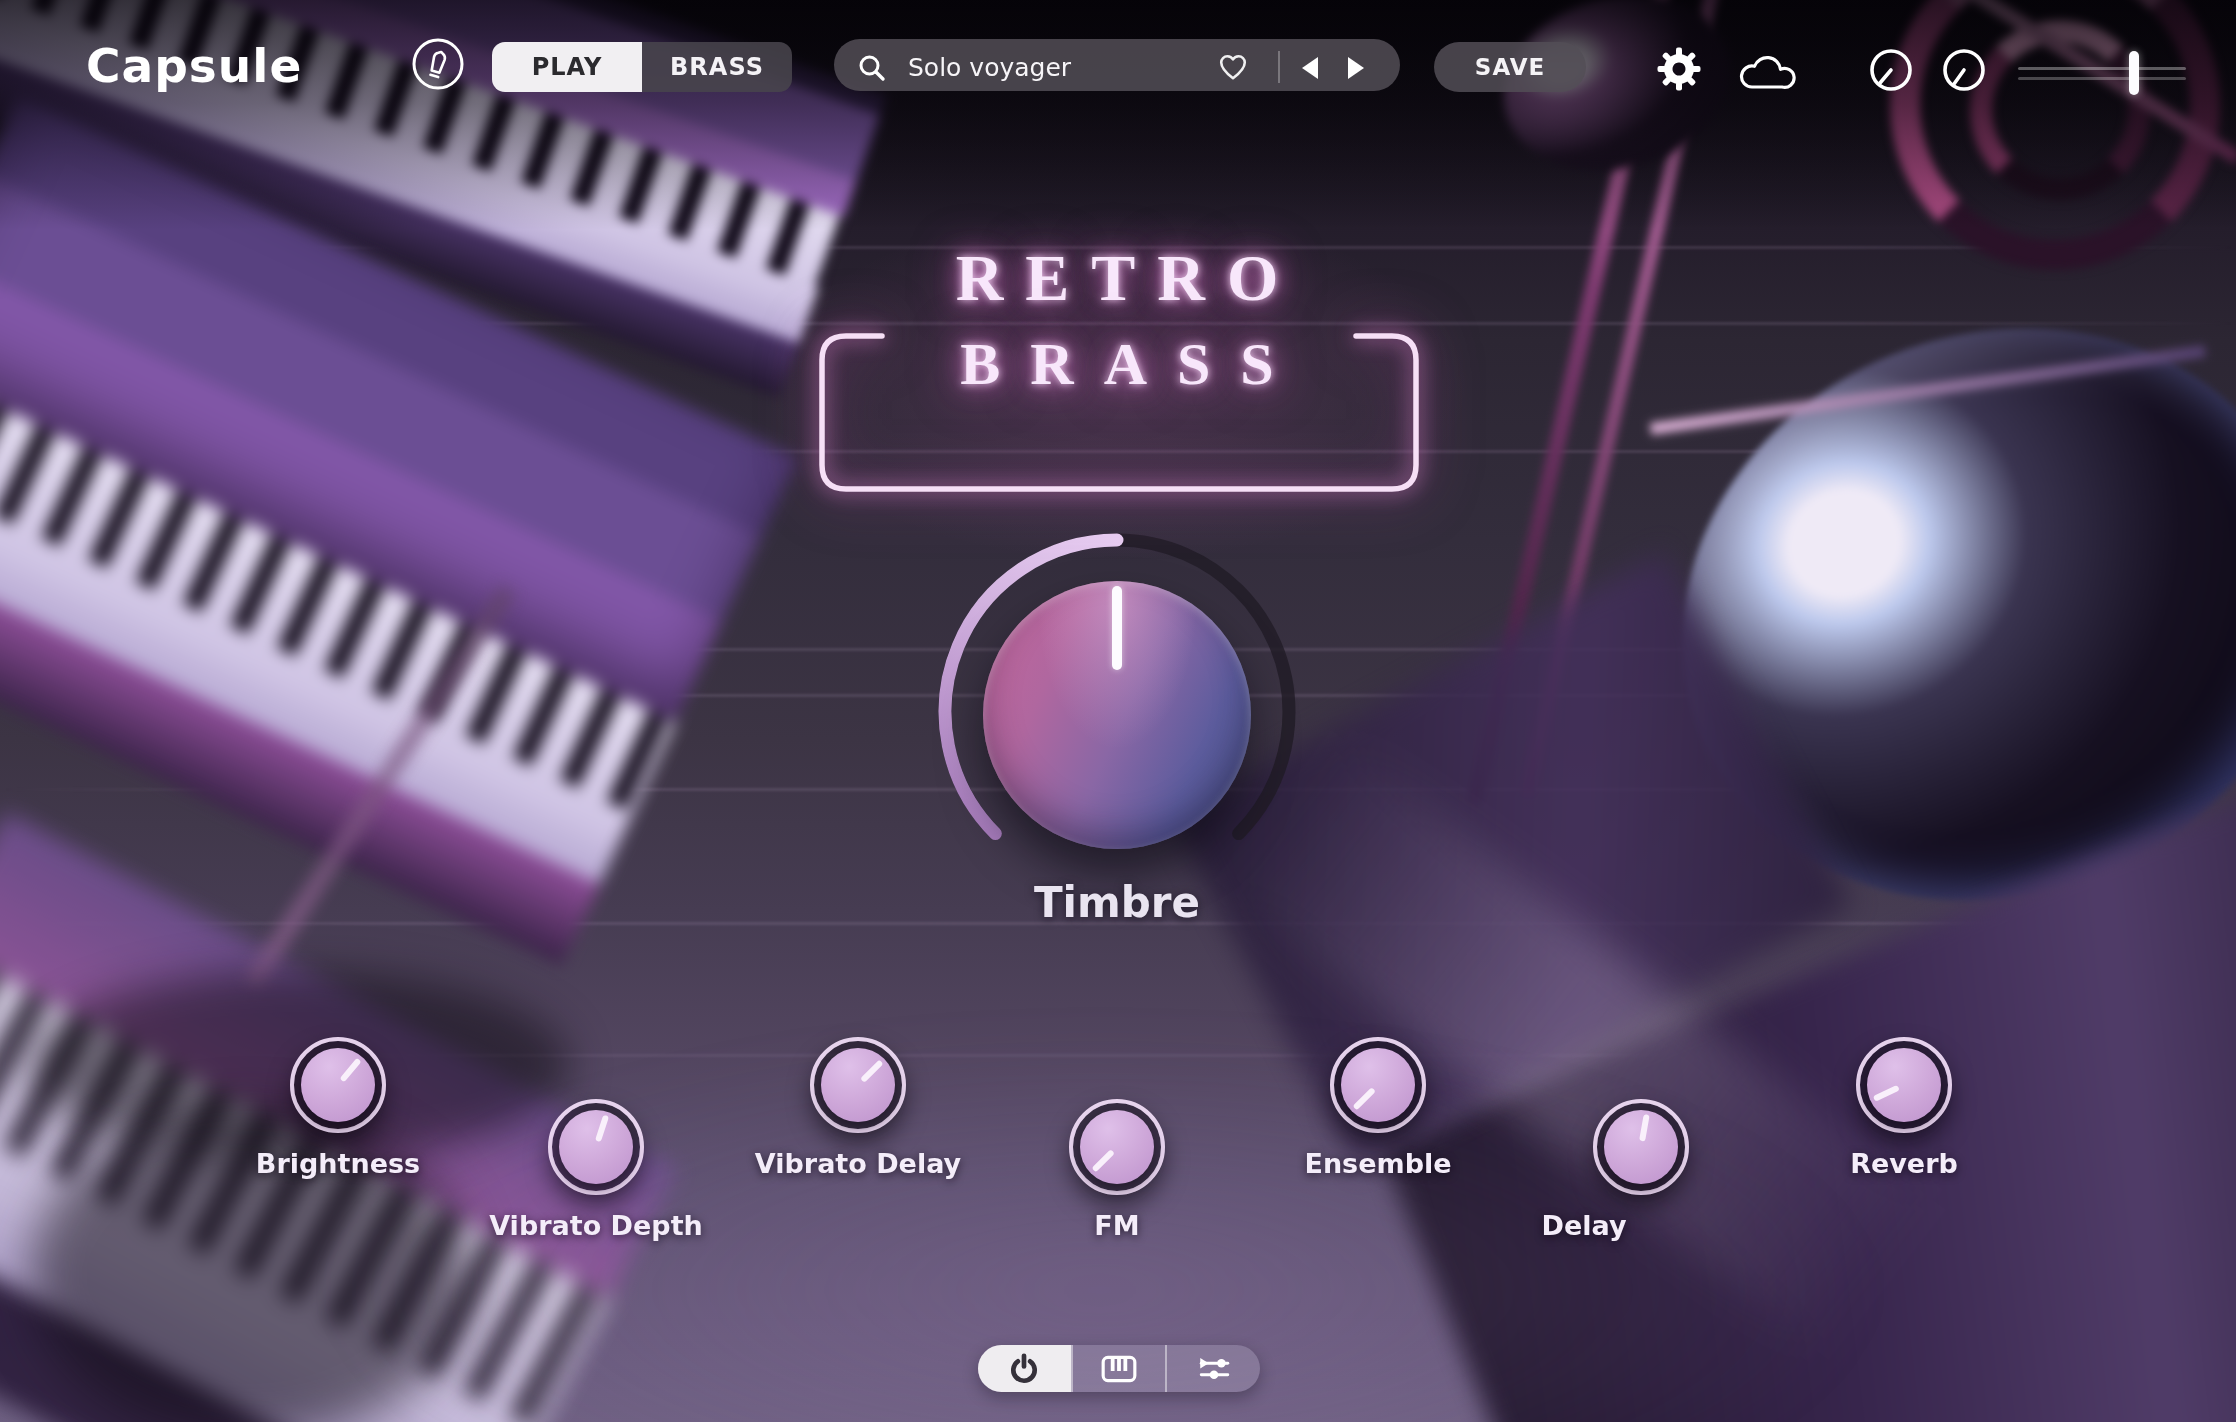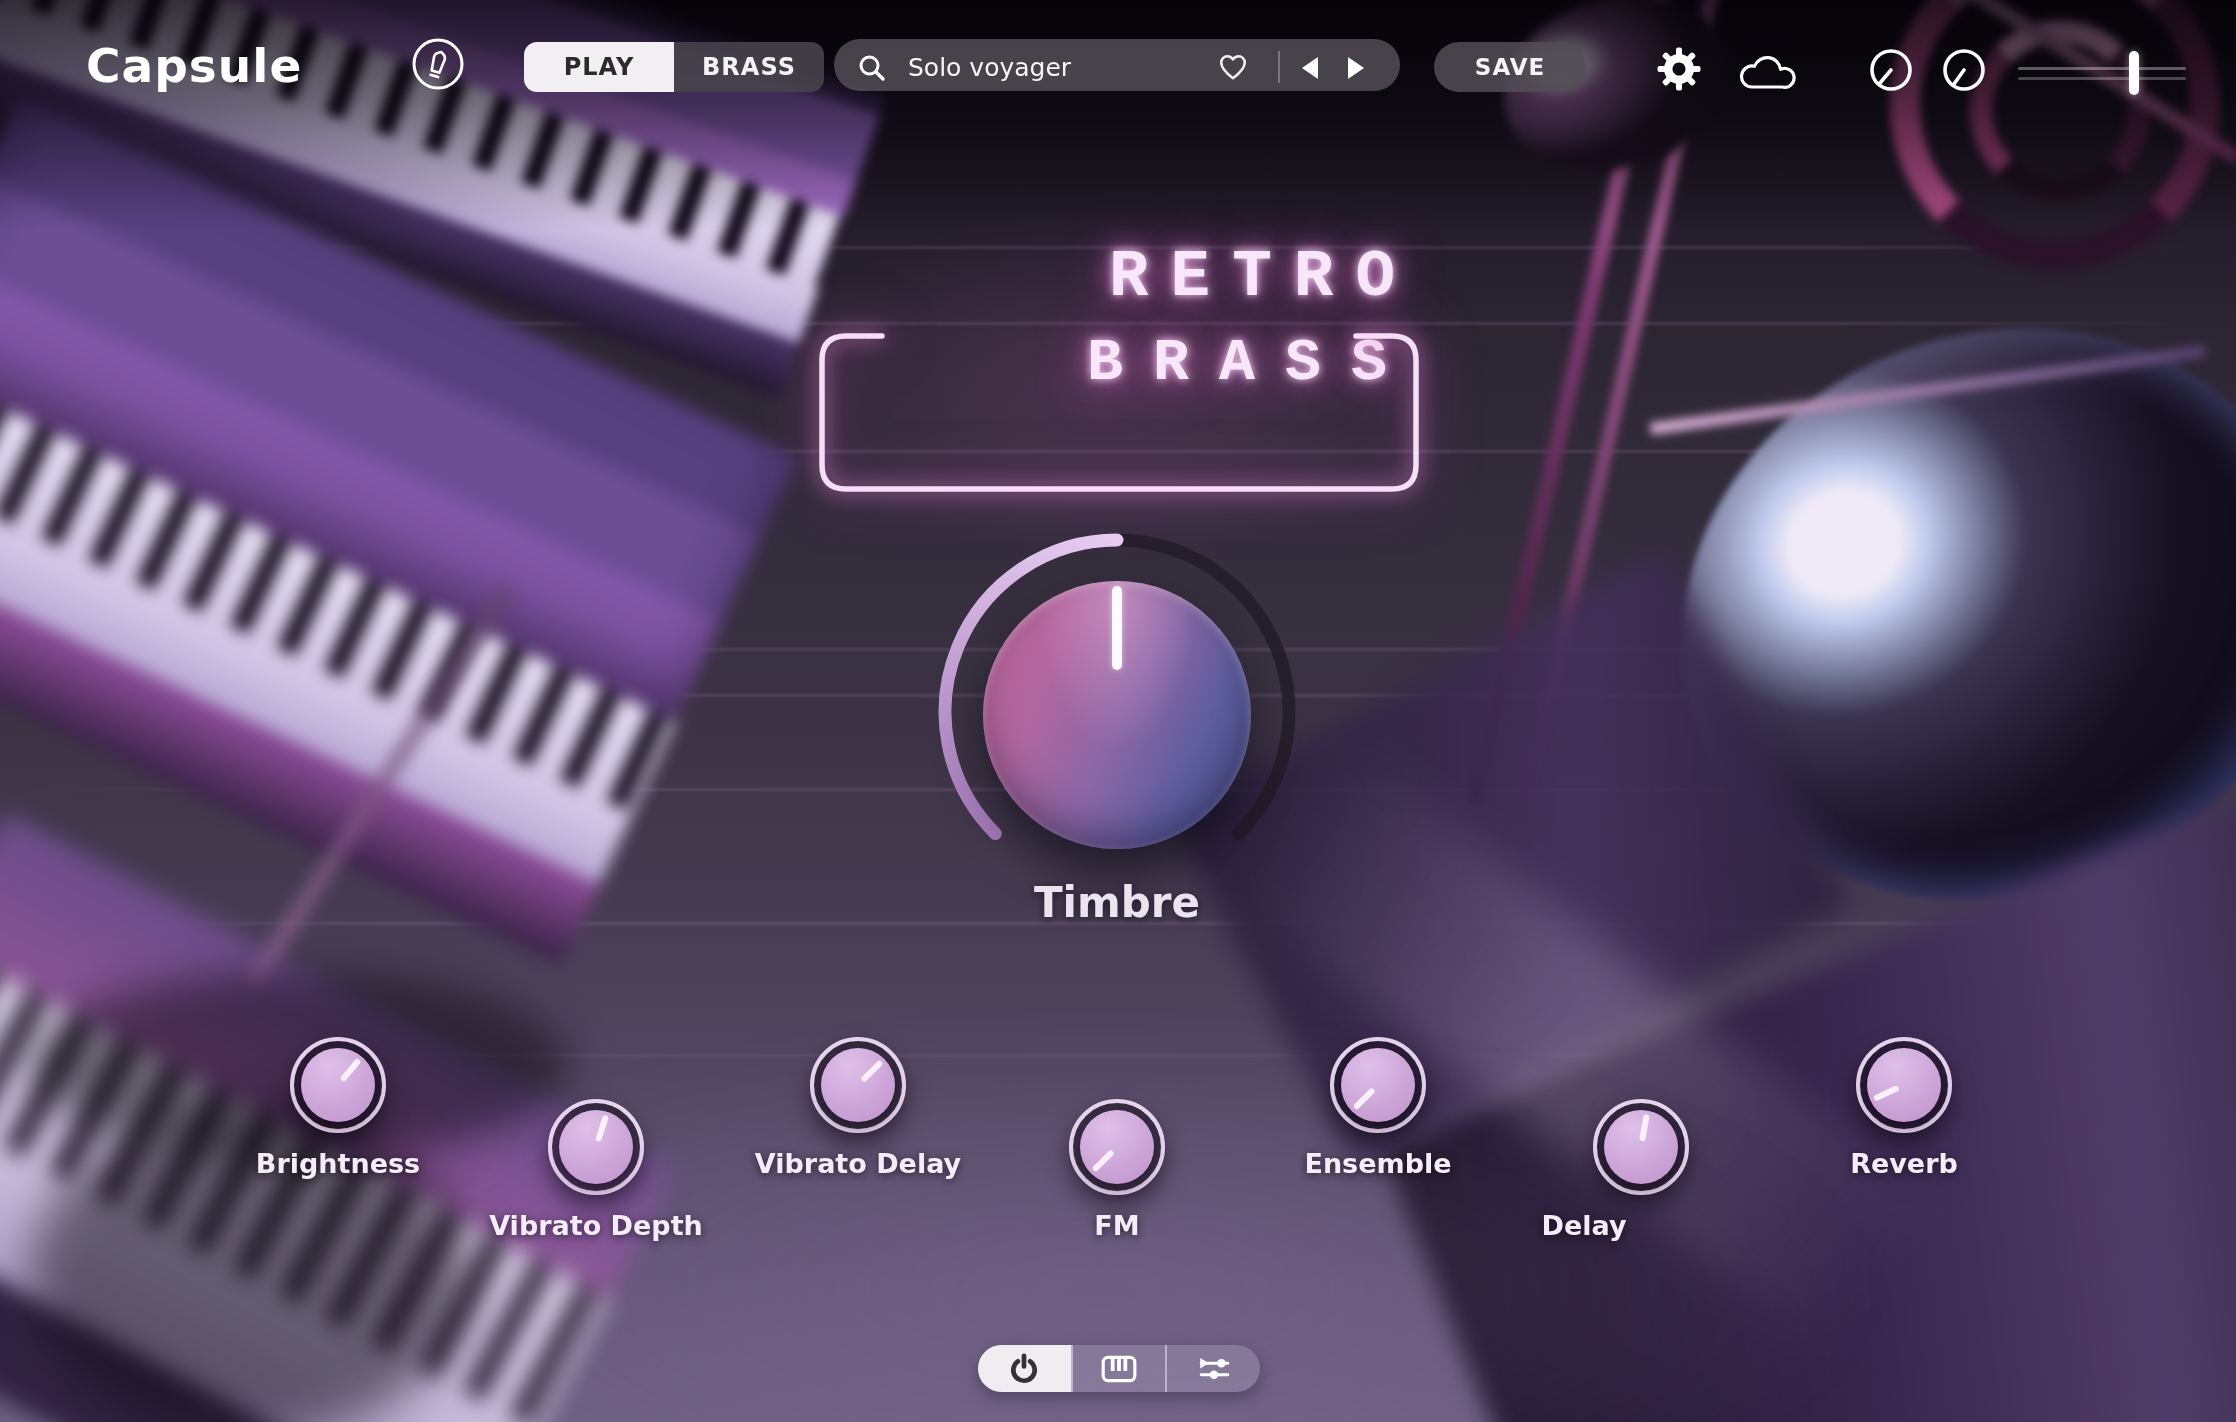--- a/index.html
+++ b/index.html
@@ -24,21 +24,21 @@
   .blob { position:absolute; border-radius:50%; pointer-events:none; }
   .bar  { position:absolute; pointer-events:none; }
   .topshade { position:absolute; left:0; top:0; right:0; height:230px; pointer-events:none;
     background:linear-gradient(180deg,rgba(4,2,7,.78) 0%,rgba(4,2,7,.5) 45%,rgba(4,2,7,0) 100%); }
 
   
   .header { position:absolute; left:0; top:0; right:0; height:134px; z-index:20; }
   .logo { position:absolute; left:86px; top:38px; font-size:47px; font-weight:700; letter-spacing:1px; color:#fff; }
   .pencil-btn { position:absolute; left:410px; top:36px; width:56px; height:56px; cursor:pointer; }
   .tabs { position:absolute; left:492px; top:42px; width:300px; height:50px; border-radius:13px;
-    overflow:hidden; display:flex;margin-left:32px; }
+    overflow:hidden; display:flex; }
   .tab { flex:1; display:flex; align-items:center; justify-content:center; font-size:24px;
     font-weight:600; letter-spacing:1px; cursor:pointer; background:rgba(72,68,76,.88); color:#f4f2f6; }
   .tab.active { background:#f1eff2; color:#2b2a2e; }
   .searchbar { position:absolute; left:834px; top:39px; width:566px; height:52px; border-radius:28px;
     background:rgba(82,78,86,.85); display:flex; align-items:center; }
   .search-text { position:absolute; left:74px; top:0; height:56px; display:flex; align-items:center;
     font-size:25px; font-weight:500; color:#f7f5f8; cursor:text; }
   .heart { position:absolute; left:384px; top:14px; cursor:pointer; }
   .sdivider { position:absolute; left:444px; top:12px; width:2px; height:32px; background:rgba(255,255,255,.28); }
   .nav-arrow { position:absolute; top:18px; width:0; height:0; cursor:pointer; }
@@ -50,22 +50,22 @@
   .hicon { position:absolute; top:46px; cursor:pointer; }
   .vol { position:absolute; left:2018px; top:60px; width:168px; height:26px; cursor:pointer; }
   .vol .line1,.vol .line2 { position:absolute; left:0; right:0; height:2.5px; border-radius:2px; background:rgba(255,255,255,.34); }
   .vol .line1 { top:7px; } .vol .line2 { top:17px; background:rgba(255,255,255,.26); }
   .vol .handle { position:absolute; top:-9px; width:10px; height:44px; border-radius:5px; background:#fdfcff;
     box-shadow:0 0 8px rgba(255,255,255,.45); }
 
   
   .neon-halo { position:absolute; left:647px; top:150px; width:940px; height:470px; pointer-events:none;
     background:radial-gradient(closest-side,rgba(226,110,205,.16),transparent 75%); }
-  .neon { position:absolute; left:817px; top:240px; width:600px; text-align:right; z-index:10;
-    font-family:Liberation Mono, monospace; color:#f8e7fb; }
+  .neon { position:absolute; left:817px; top:240px; width:600px; text-align:center; z-index:10;
+    font-family:Liberation Serif, serif; color:#f8e7fb; }
   .neon-line1 { font-size:66px; font-weight:700; letter-spacing:22px; padding-left:22px;
     text-shadow:0 0 8px rgba(250,215,250,.95),0 0 24px rgba(233,126,216,.85),0 0 48px rgba(212,80,192,.55); }
   .neon-line2 { margin-top:14px; font-size:60px; font-weight:700; letter-spacing:30px; padding-left:30px;
     text-shadow:0 0 9px rgba(250,215,250,.95),0 0 26px rgba(233,126,216,.85),0 0 52px rgba(212,80,192,.55); }
   .neon-border { position:absolute; left:-4px; top:90px; overflow:visible;
     filter:drop-shadow(0 0 10px rgba(238,140,222,.9)) drop-shadow(0 0 26px rgba(214,84,196,.5)); }
 
   
   .timbre-arc { position:absolute; left:917px; top:512px; z-index:9; }
   .big-knob { position:absolute; left:983px; top:581px; width:268px; height:268px; border-radius:50%;

